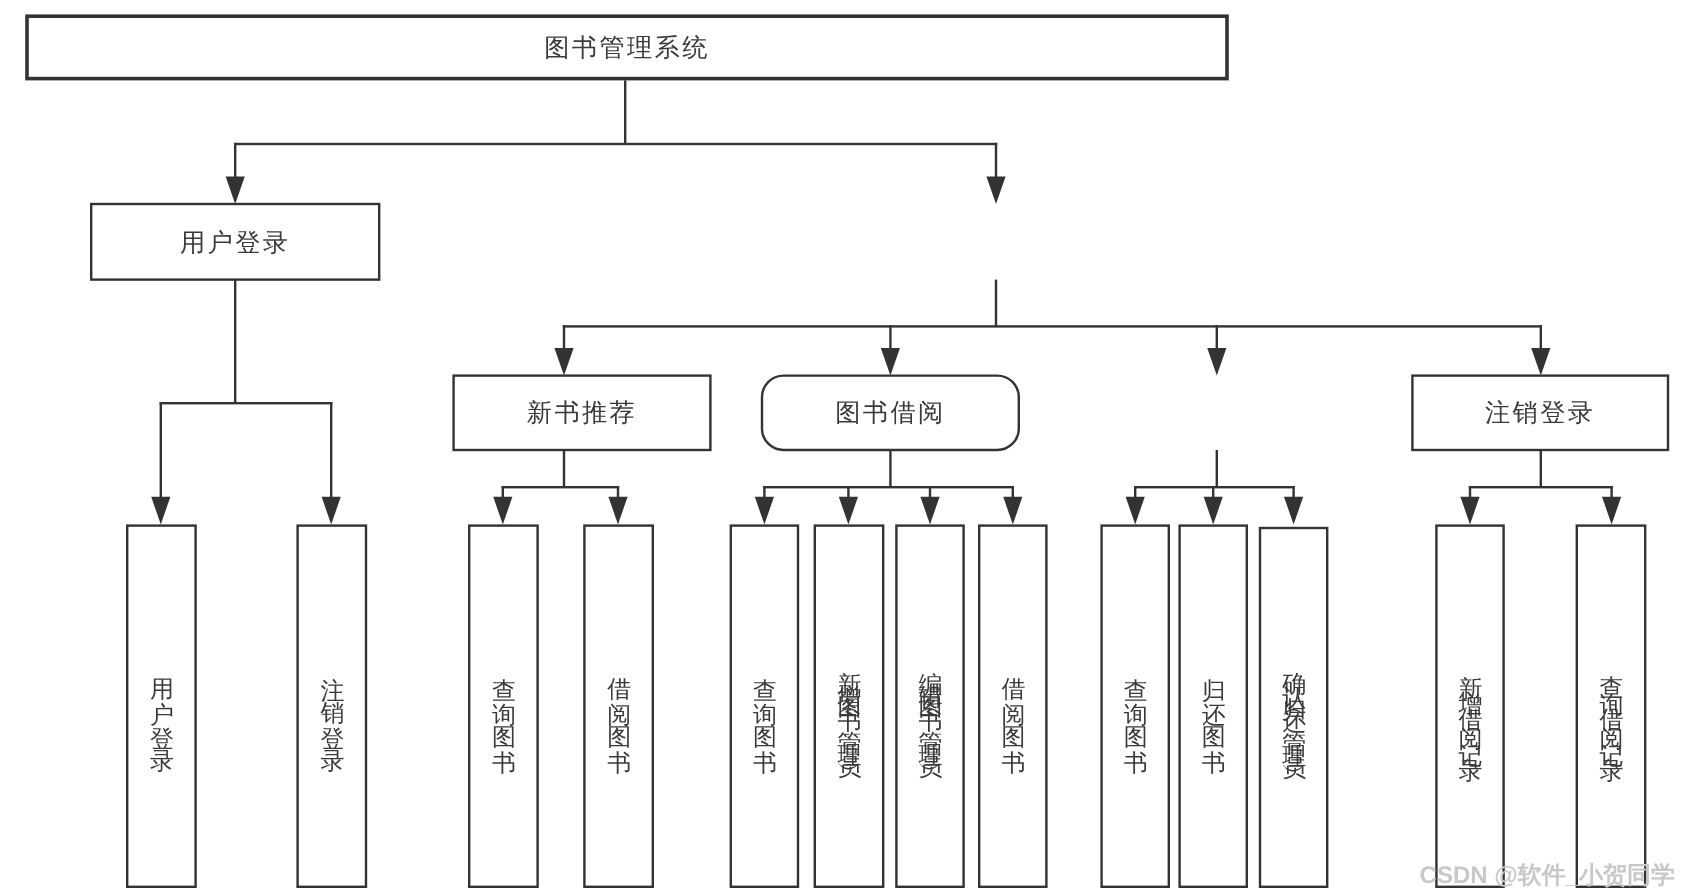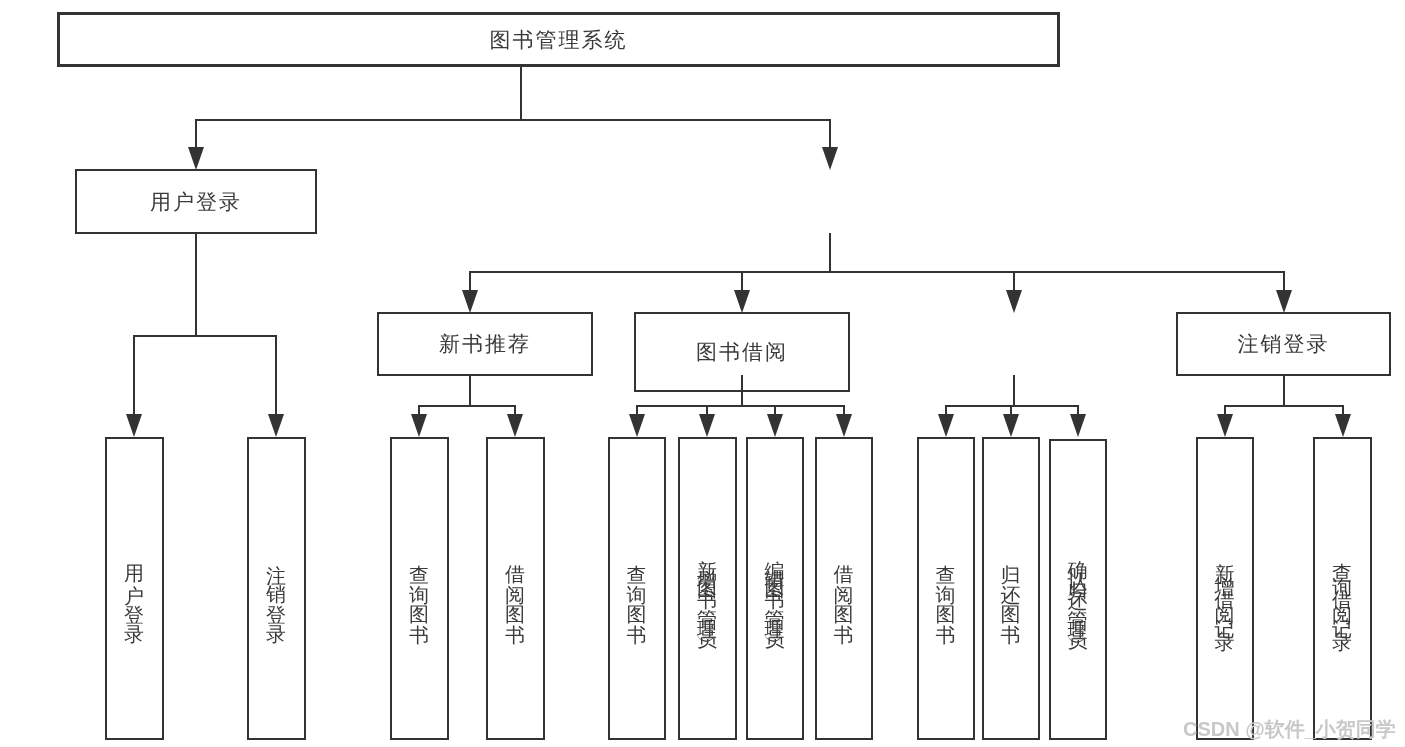--- a/index.html
+++ b/index.html
@@ -29,21 +29,21 @@
   .watermark{
     position:absolute;left:1183px;top:716px;font-size:20px;color:#c8c8c8;
     white-space:nowrap;z-index:10;font-weight:bold;
   }
 </style>
 </head>
 <body>
 
 <div id="stage">
 
-  <div class="box root" style="left:21px;top:12px;width:1003px;height:55px;margin-left:36px;">
+  <div class="box root" style="left:21px;top:12px;width:1003px;height:55px;">
     <span class="hlabel">图书管理系统</span>
   </div>
 
   <div class="line" style="left:520px;top:67px;width:2px;height:53px;"></div>
   <div class="line" style="left:195px;top:119px;width:636px;height:2px;"></div>
   <div class="line" style="left:195px;top:119px;width:2px;height:31px;"></div>
   <div class="arrow" style="left:188px;top:147px;"></div>
   <div class="line" style="left:829px;top:119px;width:2px;height:31px;"></div>
   <div class="arrow" style="left:822px;top:147px;"></div>
 
@@ -65,21 +65,21 @@
   <div class="line" style="left:741px;top:271px;width:2px;height:20px;"></div>
   <div class="arrow" style="left:734px;top:290px;"></div>
   <div class="line" style="left:1013px;top:271px;width:2px;height:20px;"></div>
   <div class="arrow" style="left:1006px;top:290px;"></div>
   <div class="line" style="left:1283px;top:271px;width:2px;height:20px;"></div>
   <div class="arrow" style="left:1276px;top:290px;"></div>
 
   <div class="box" style="left:377px;top:312px;width:216px;height:64px;">
     <span class="hlabel">新书推荐</span>
   </div>
-  <div class="box" style="left:634px;top:312px;width:216px;height:80px;">
+  <div class="box" style="left:634px;top:312px;width:216px;height:64px;border-radius:19px;">
     <span class="hlabel">图书借阅</span>
   </div>
   <div class="box" style="left:1176px;top:312px;width:215px;height:64px;">
     <span class="hlabel">注销登录</span>
   </div>
 
   <div class="line" style="left:469px;top:375px;width:2px;height:31px;"></div>
   <div class="line" style="left:418px;top:405px;width:98px;height:2px;"></div>
   <div class="line" style="left:418px;top:405px;width:2px;height:11px;"></div>
   <div class="arrow" style="left:411px;top:414px;"></div>

